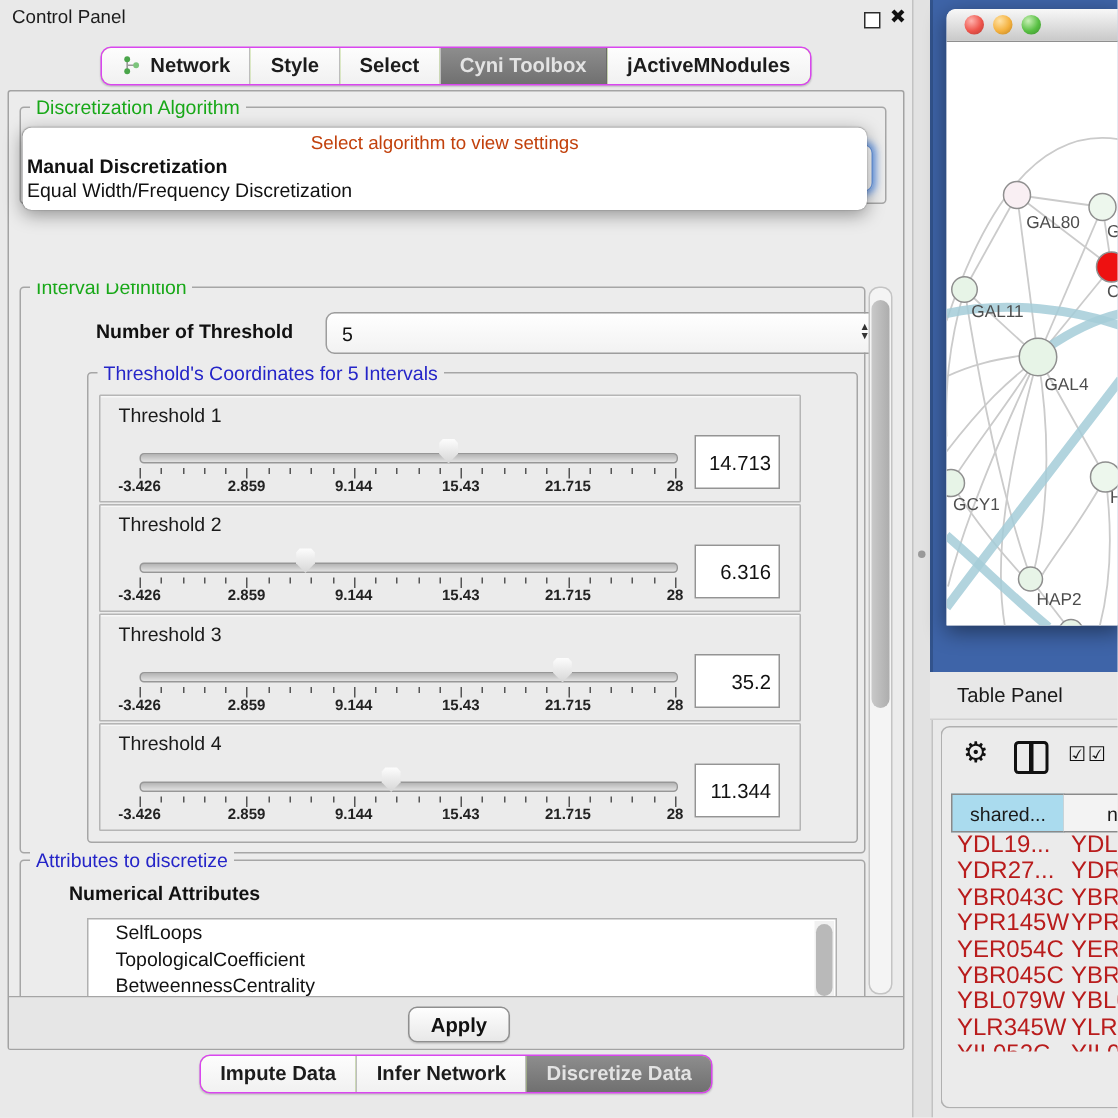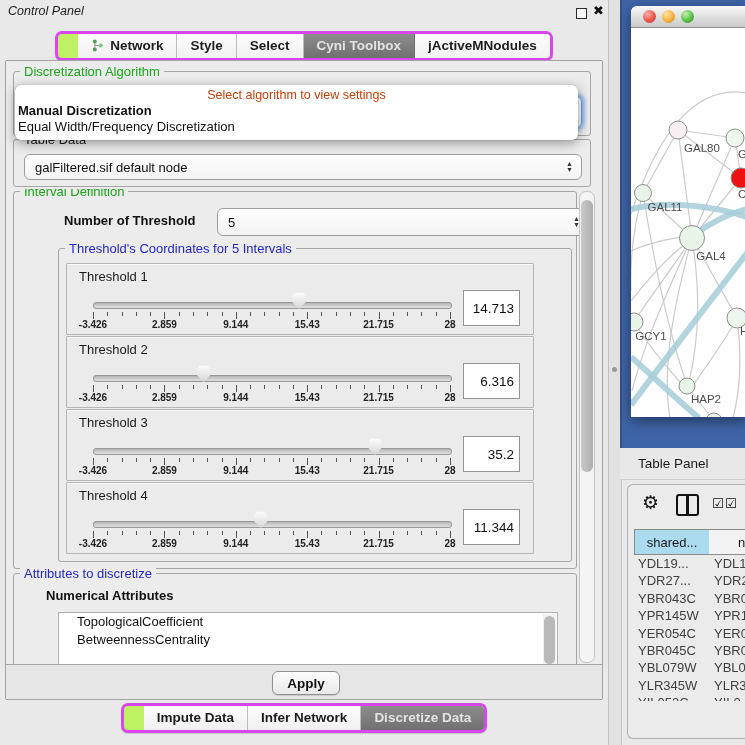--- a/index.html
+++ b/index.html
@@ -2,30 +2,30 @@
 <html><head>
 <meta charset="utf-8">
 <style>
   html,body{margin:0;padding:0;}
   body{width:745px;height:745px;overflow:hidden;background:#e9e9e9;
        font-family:"Liberation Sans","DejaVu Sans",sans-serif;font-size:13px;color:#1a1a1a;
        position:relative;-webkit-font-smoothing:antialiased;}
 
   
   .left-panel{position:absolute;left:0;top:0;width:608px;height:745px;background:#e9e9e9;}
-  .titlebar{position:absolute;left:0;top:0;right:0;height:22px;font-style:italic;}
+  .titlebar{position:absolute;left:0;top:0;right:0;height:22px;}
   .titlebar .title{position:absolute;left:8px;top:4px;font-size:12.5px;color:#1c1c1c;}
   .float-btn{position:absolute;right:21px;top:8px;width:9px;height:9px;border:1.5px solid #2c2c2c;background:#fff;}
   .close-btn{position:absolute;right:4px;top:3px;font-size:13px;font-weight:bold;color:#111;cursor:default;}
 
   .tabrow{position:absolute;left:0;right:0;display:flex;justify-content:center;}
   .tabrow.top{top:31px;}
   .tabrow.bottom{top:703px;}
-  .tabgroup{display:flex;border:3px solid #d946ef;border-radius:7px;overflow:hidden;background:#bef264;
-            box-shadow:0 1px 1px rgba(0,0,0,.15);padding-left:20px;}
+  .tabgroup{display:flex;border:1px solid #d946ef;border-radius:7px;overflow:hidden;background:#bef264;
+            box-shadow:0 1px 1px rgba(0,0,0,.15);}
   .tabseg{padding:4px 13px 5px 13px;font-size:13.5px;font-weight:bold;color:#1c1c1c;background:linear-gradient(#fdfdfd,#f1f1f1);
           border-right:1px solid #bdbdbd;display:flex;align-items:center;gap:6px;white-space:nowrap;cursor:default;}
   .tabseg:last-child{border-right:none;}
   .tabseg.active{background:linear-gradient(#8d8d8d,#707070);color:#e3e3e3;border-color:#6a6a6a;}
 
   .main-panel{position:absolute;left:5px;top:60px;width:596px;height:638px;border:1px solid #a3a3a3;
               background:#ececec;border-radius:2px;}
 
   .group{position:absolute;border:1px solid #a6a6a6;border-radius:3px;}
   .group > .legend{position:absolute;top:-8px;left:6px;background:#ececec;padding:0 4px;font-size:13px;line-height:15px;}
@@ -104,21 +104,21 @@
   .colicon{position:absolute;left:48px;top:9px;width:19px;height:18px;border:2.5px solid #111;border-radius:3px;cursor:default;}
   .colicon:after{content:"";position:absolute;left:8px;top:0;bottom:0;width:2.5px;background:#111;}
   .checks{position:absolute;left:84px;top:10px;font-size:13.5px;color:#111;letter-spacing:1px;cursor:default;}
   .dtable{position:absolute;left:6px;top:44px;right:0;bottom:0;}
   .dth{position:absolute;top:0;height:24px;border:1px solid #8a8a8a;display:flex;align-items:center;
        font-size:13px;color:#1a1a1a;overflow:hidden;white-space:nowrap;cursor:default;}
   .dth.c1{left:0;width:74px;background:#aadbee;justify-content:center;}
   .dth.c2{left:75px;width:60px;background:#f3f3f3;border-left:none;}
   .dth.c2 span{margin-left:29px;}
   .drows{position:absolute;left:0;right:0;top:26px;height:146px;overflow:hidden;}
-  .drow{height:17.4px;line-height:17.4px;font-size:13px;color:#404040;white-space:nowrap;position:relative;}
+  .drow{height:17.4px;line-height:17.4px;font-size:16px;color:#b91c1c;white-space:nowrap;position:relative;}
   .drow .cell1{position:absolute;left:4px;}
   .drow .cell2{position:absolute;left:80px;}
 
   svg text{font-family:"Liberation Sans","DejaVu Sans",sans-serif;}
 </style>
 </head>
 <body>
 
 <div class="left-panel">
   <div class="titlebar">
@@ -166,30 +166,20 @@
     </div>
 
     <div class="popup">
       <div class="ph">Select algorithm to view settings</div>
       <div id="popupOpts">
           <div class="opt bold" style="top: 18px;">Manual Discretization</div>
           <div class="opt" style="top: 34px;">Equal Width/Frequency Discretization</div>
         </div>
     </div>
 
-    <div class="group" style="left:7px;top:78px;width:576px;height:46px;">
-      <span class="legend dark">Table Data</span>
-      <div class="combo" style="left:10px;right:8px;top:14px;height:24px;">
-        <span>galFiltered.sif default node</span>
-        <span class="stepper">
-            <span>▲</span>
-            <span>▼</span>
-          </span>
-      </div>
-    </div>
 
     <div class="scrollpane">
 
       <div class="group" style="left:6px;top:2px;width:562px;height:376px;">
         <span class="legend green">Interval Definition</span>
         <span class="bold-label" style="left:50px;top:21px;">Number of Threshold</span>
         <div class="combo" style="left:203px;top:16px;width:350px;height:26px;">
           <span>5</span>
           <span class="stepper">
               <span>▲</span>
@@ -370,20 +360,21 @@
               </div>
             </div>
         </div>
       </div>
 
       <div class="group" style="left:6px;top:384px;width:562px;height:108px;">
         <span class="legend blue">Attributes to discretize</span>
         <span class="bold-label" style="left:32px;top:14px;">Numerical Attributes</span>
         <div class="attr-list">
           <div id="attrItems">
+              <div class="attr-item">SelfLoops</div>
               <div class="attr-item">TopologicalCoefficient</div>
               <div class="attr-item">BetweennessCentrality</div>
             </div>
           <div class="attr-sb">
               <div class="thumb"></div>
             </div>
         </div>
       </div>
 
       <div class="vsb" style="left:572px;top:2px;width:14px;height:470px;">

